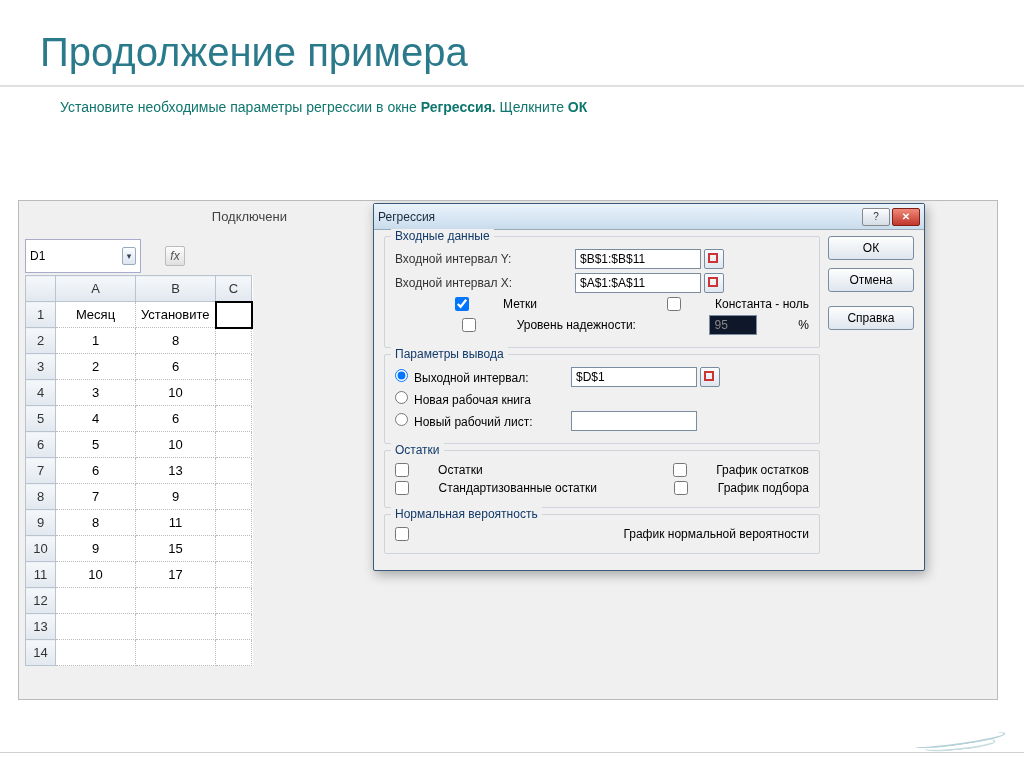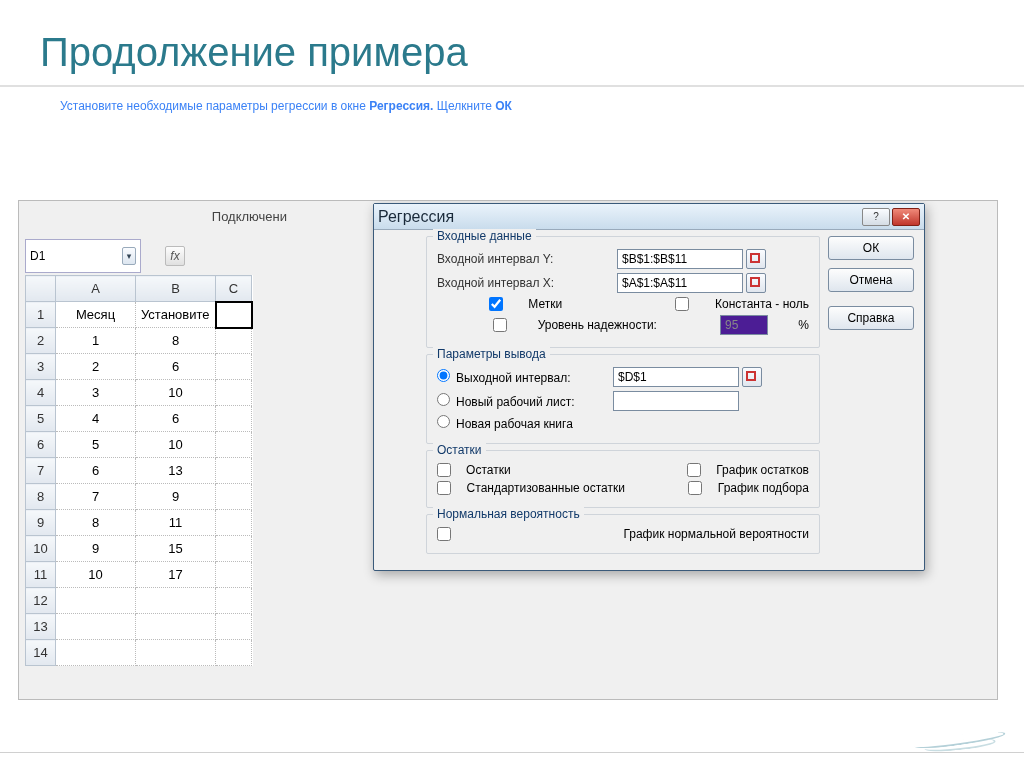--- a/index.html
+++ b/index.html
@@ -1,19 +1,19 @@
 <!DOCTYPE html>
 <html><head>
 <meta charset="utf-8">
 <style>
 * { box-sizing: border-box; margin: 0; padding: 0; }
 body { font-family: "Segoe UI", Tahoma, sans-serif; background: #fff; width: 1024px; height: 768px; overflow: hidden; position: relative; }
 
 .slide-title { font-size: 40px; color: #2b7a8c; padding: 30px 40px 10px 40px; font-weight: 400; border-bottom: 2px solid #e0e0e0; margin-bottom: 6px; }
-.instruction { font-size: 12px; padding: 6px 60px 10px 60px; color: #3b82f6; }
+.instruction { font-size: 14px; padding: 6px 60px 10px 60px; color: #0f766e; }
 .instruction b { font-weight: bold; }
 
 
 .excel-area { position: absolute; top: 200px; left: 18px; width: 980px; height: 500px; border: 1px solid #bbb; background: #f0f0f0; overflow: hidden; }
 
 .connections-label { position: absolute; top: 8px; right: 710px; font-size: 13px; color: #444; }
 
 .name-box-bar { position: absolute; top: 44px; left: 6px; display: flex; align-items: center; height: 22px; }
 .name-box { width: 116px; height: 34px; background: #fff; border: 1px solid #aac; display: flex; align-items: center; padding: 0 4px; font-size: 12px; }
 .name-box .dd { margin-left: auto; width: 14px; height: 18px; background: linear-gradient(#fafcff,#dde6f0); border: 1px solid #9ab; border-radius: 2px; text-align: center; font-size: 9px; line-height: 16px; color: #345; }
@@ -24,37 +24,37 @@
 .grid th.rowhdr, .grid th.colhdr { background: linear-gradient(#f5f8fb,#e2e8ef); border: 1px solid #b9c4d0; font-weight: normal; color: #333; }
 .grid th.colhdr { height: 20px; width: 80px; }
 .grid th.rowhdr { width: 30px; height: 26px; }
 .grid td { border: 1px dotted #bbb; width: 80px; height: 26px; text-align: center; }
 .grid td.d1 { border: 2px solid #000; background: #fff; }
 .grid th.colC { width: 36px; }
 
 
 .dialog { position: absolute; top: 2px; left: 354px; width: 552px; background: #f0f0f0; border: 1px solid #3a5a7a; border-radius: 2px; box-shadow: 2px 4px 12px rgba(0,0,0,0.3); font-size: 12px; }
 .dialog-titlebar { height: 26px; background: linear-gradient(#eaf3fb,#c9dcec); display: flex; align-items: center; padding: 0 4px; border-bottom: 1px solid #9ab; }
-.dialog-title { font-size: 16px; color: #1a2a3a; }
+.dialog-title { font-size: 12px; color: #1a2a3a; }
 .dialog-controls { margin-left: auto; display: flex; gap: 2px; }
 .win-btn { width: 28px; height: 18px; border-radius: 2px; text-align: center; font-size: 10px; line-height: 16px; border: 1px solid #888; background: linear-gradient(#fafcff,#d5dde5); color: #333; }
 .win-btn.close { background: linear-gradient(#f08a7a,#c0362c); color: #fff; border-color: #802015; font-weight: bold; }
 
-.dialog-body { display: flex; padding: 6px 8px 10px 10px; margin-left: 42px; }
+.dialog-body { display: flex; padding: 6px 8px 10px 10px; }
 .dialog-left { flex: 1; }
 .dialog-right { width: 96px; padding-left: 8px; }
 
 .groupbox { border: 1px solid #cfd4da; border-radius: 2px; margin-bottom: 6px; padding: 8px 10px; background: #f0f0f0; position: relative; }
 .groupbox-title { position: absolute; top: -8px; left: 6px; background: #f0f0f0; padding: 0 4px; color: #123a6a; }
 
 .field-row { display: flex; align-items: center; margin: 4px 0; }
 .field-label { width: 180px; color: #333; }
 .txt-input { width: 126px; height: 20px; border: 1px solid #7a8ca0; background: #fff; padding: 0 4px; font-size: 12px; font-family: "Segoe UI", Tahoma, sans-serif; }
 .txt-input.small { width: 48px; }
-.txt-input.disabled { background: #4c1d95; color: #888; }
+.txt-input.disabled { background: #0f172a; color: #888; }
 .range-btn { width: 20px; height: 20px; margin-left: 3px; background: linear-gradient(#fafcff,#e0e6ee); border: 1px solid #7a8ca0; border-radius: 2px; position: relative; }
 .range-btn::after { content: ""; position: absolute; top: 3px; left: 3px; width: 6px; height: 6px; border: 2px solid #c33; }
 
 .checkbox-row { display: flex; align-items: center; margin: 4px 0; gap: 4px; justify-content: space-between; }
 .checkbox-row .gap { width: 30px; }
 input[type=checkbox] { width: 14px; height: 14px; margin-right: 4px; }
 input[type=radio] { margin-right: 6px; }
 .radio-row { display: flex; align-items: center; margin: 4px 0; }
 .radio-row .radio-label { width: 176px; }
 
@@ -227,25 +227,25 @@
         </div>
 
         <div class="groupbox">
           <span class="groupbox-title">Параметры вывода</span>
           <div class="radio-row">
             <span class="radio-label"><input type="radio" name="out" checked="" style=""><span>Выходной интервал:</span></span>
             <input class="txt-input" value="$D$1" style="">
             <div class="range-btn"></div>
           </div>
           <div class="radio-row">
+            <span class="radio-label"><input type="radio" name="out" style=""><span>Новая рабочая книга</span></span>
+          </div>
+          <div class="radio-row">
             <span class="radio-label"><input type="radio" name="out" style=""><span>Новый рабочий лист:</span></span>
             <input class="txt-input" style="">
-          </div>
-          <div class="radio-row">
-            <span class="radio-label"><input type="radio" name="out" style=""><span>Новая рабочая книга</span></span>
           </div>
         </div>
 
         <div class="groupbox">
           <span class="groupbox-title">Остатки</span>
           <div class="checkbox-row">
             <input type="checkbox" style="">
             <span style="width:210px">Остатки</span>
             <input type="checkbox" style="">
             <span>График остатков</span>

